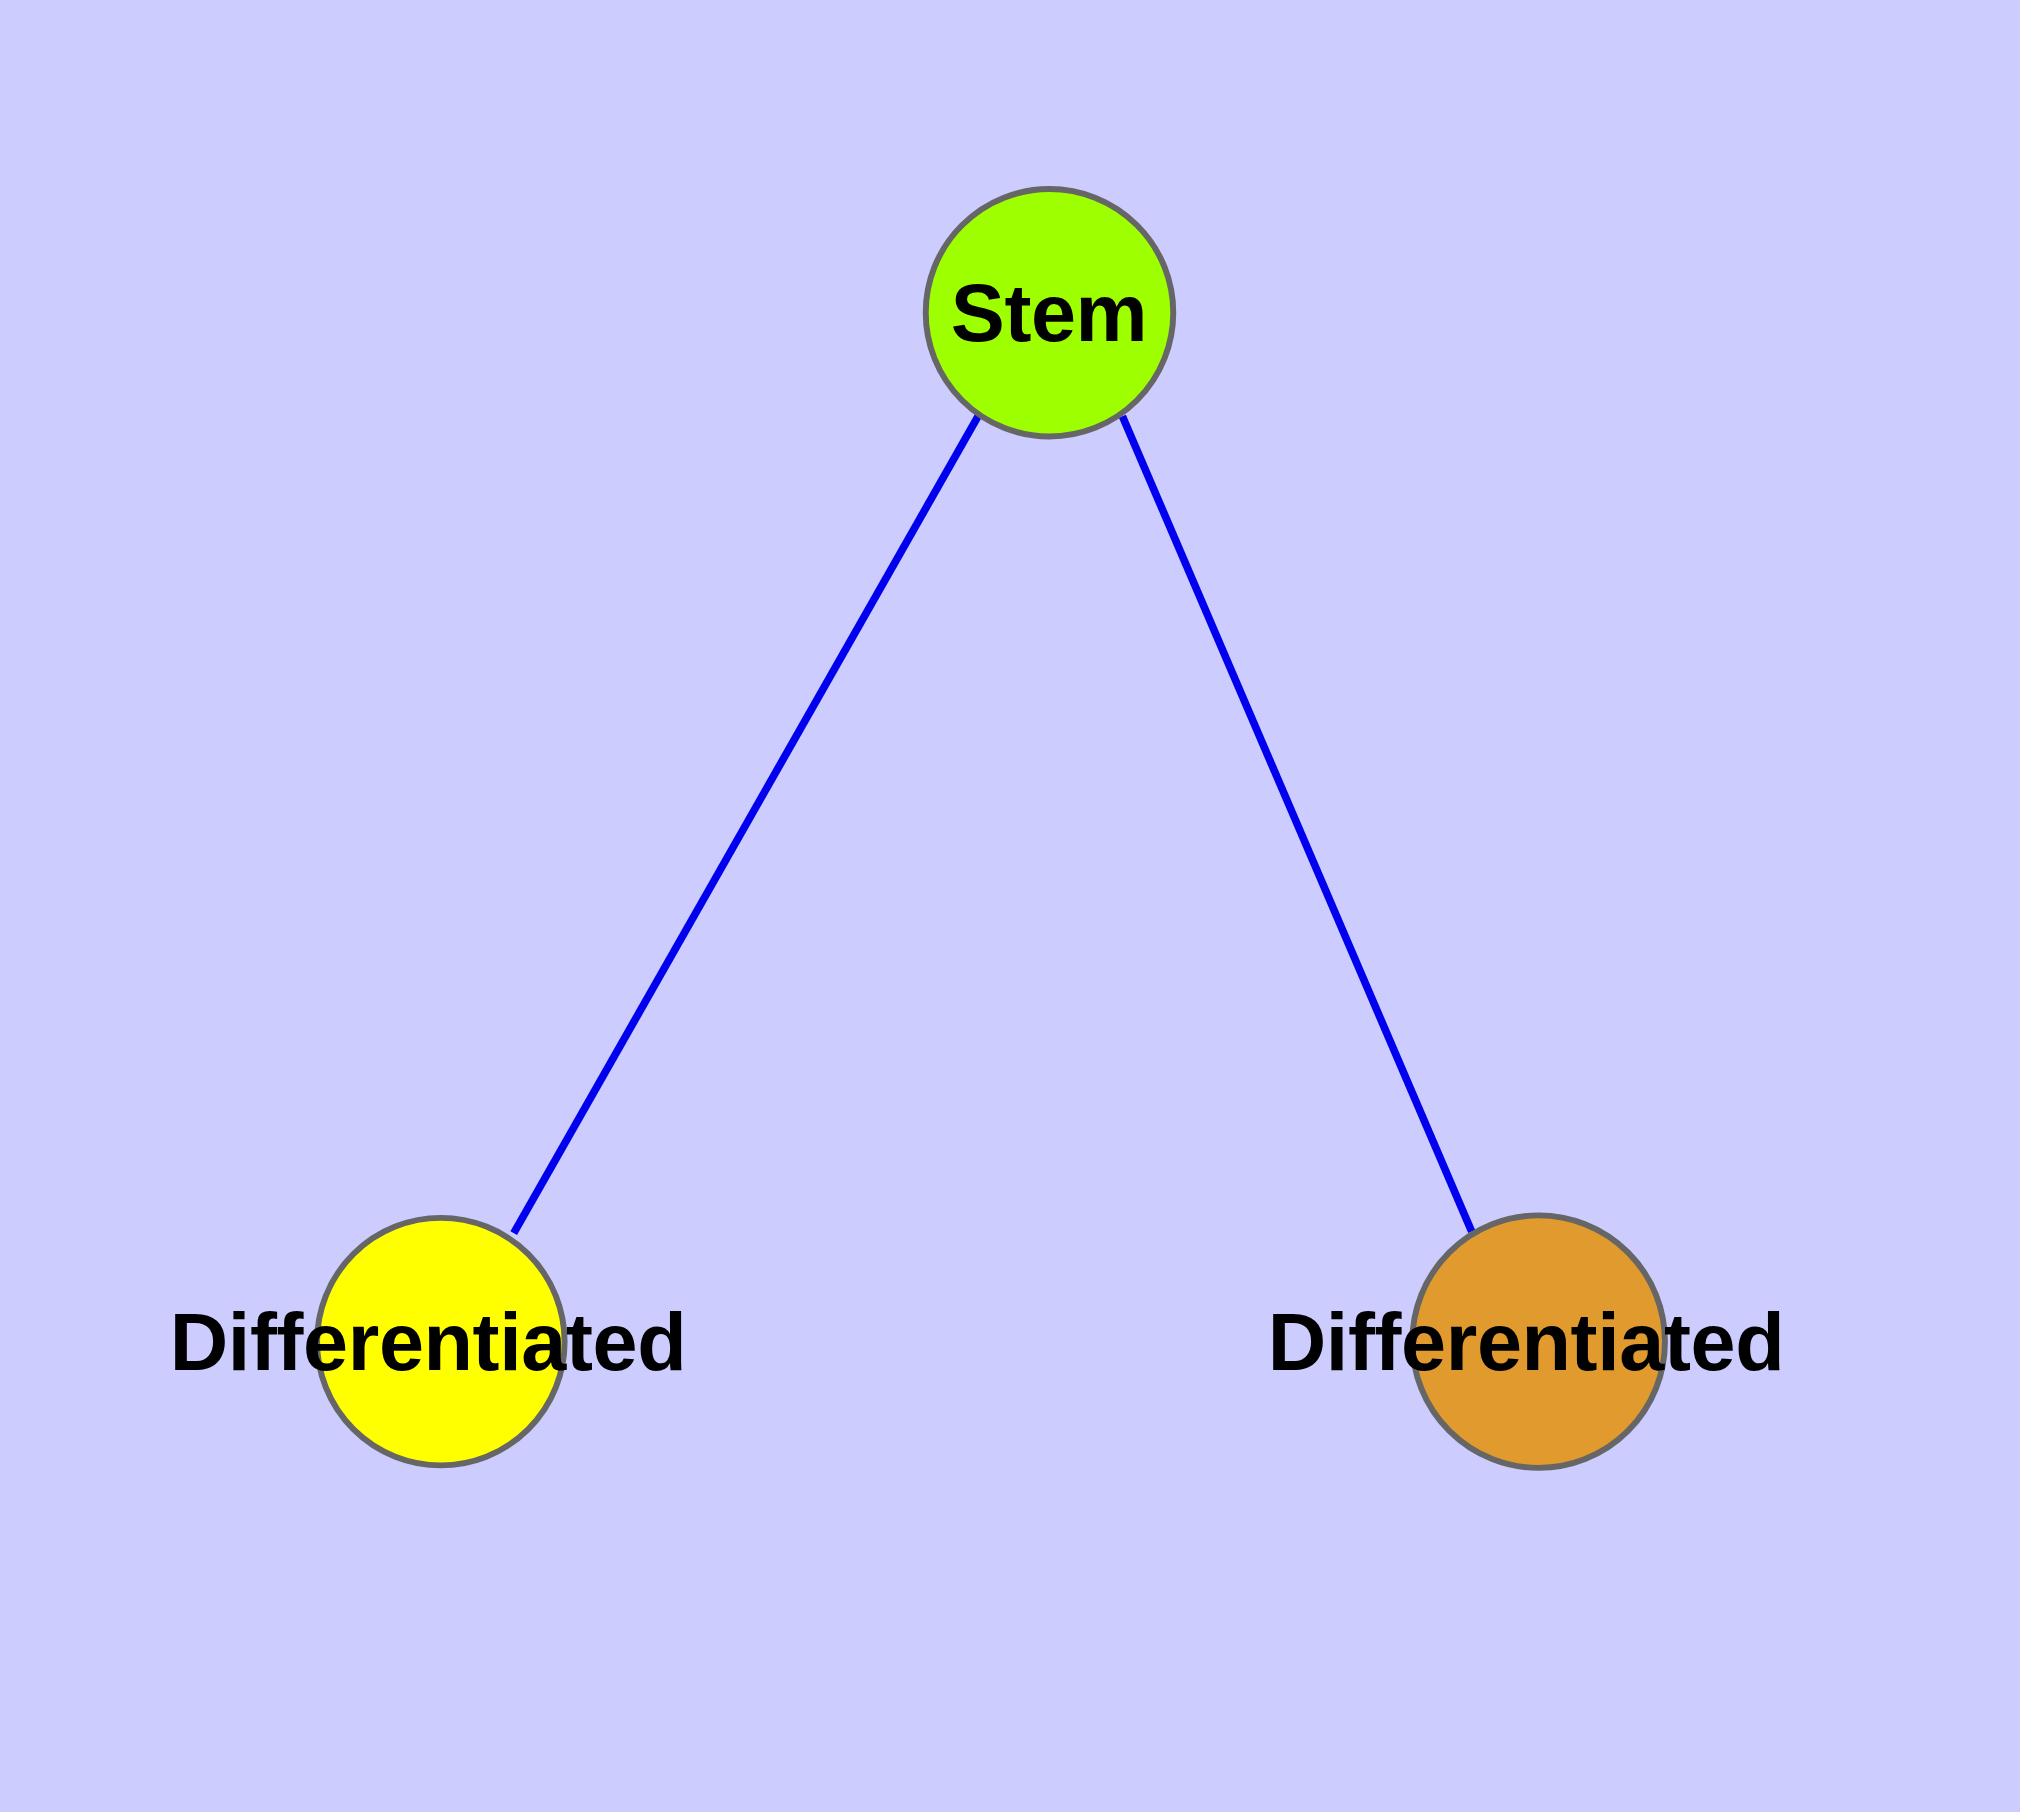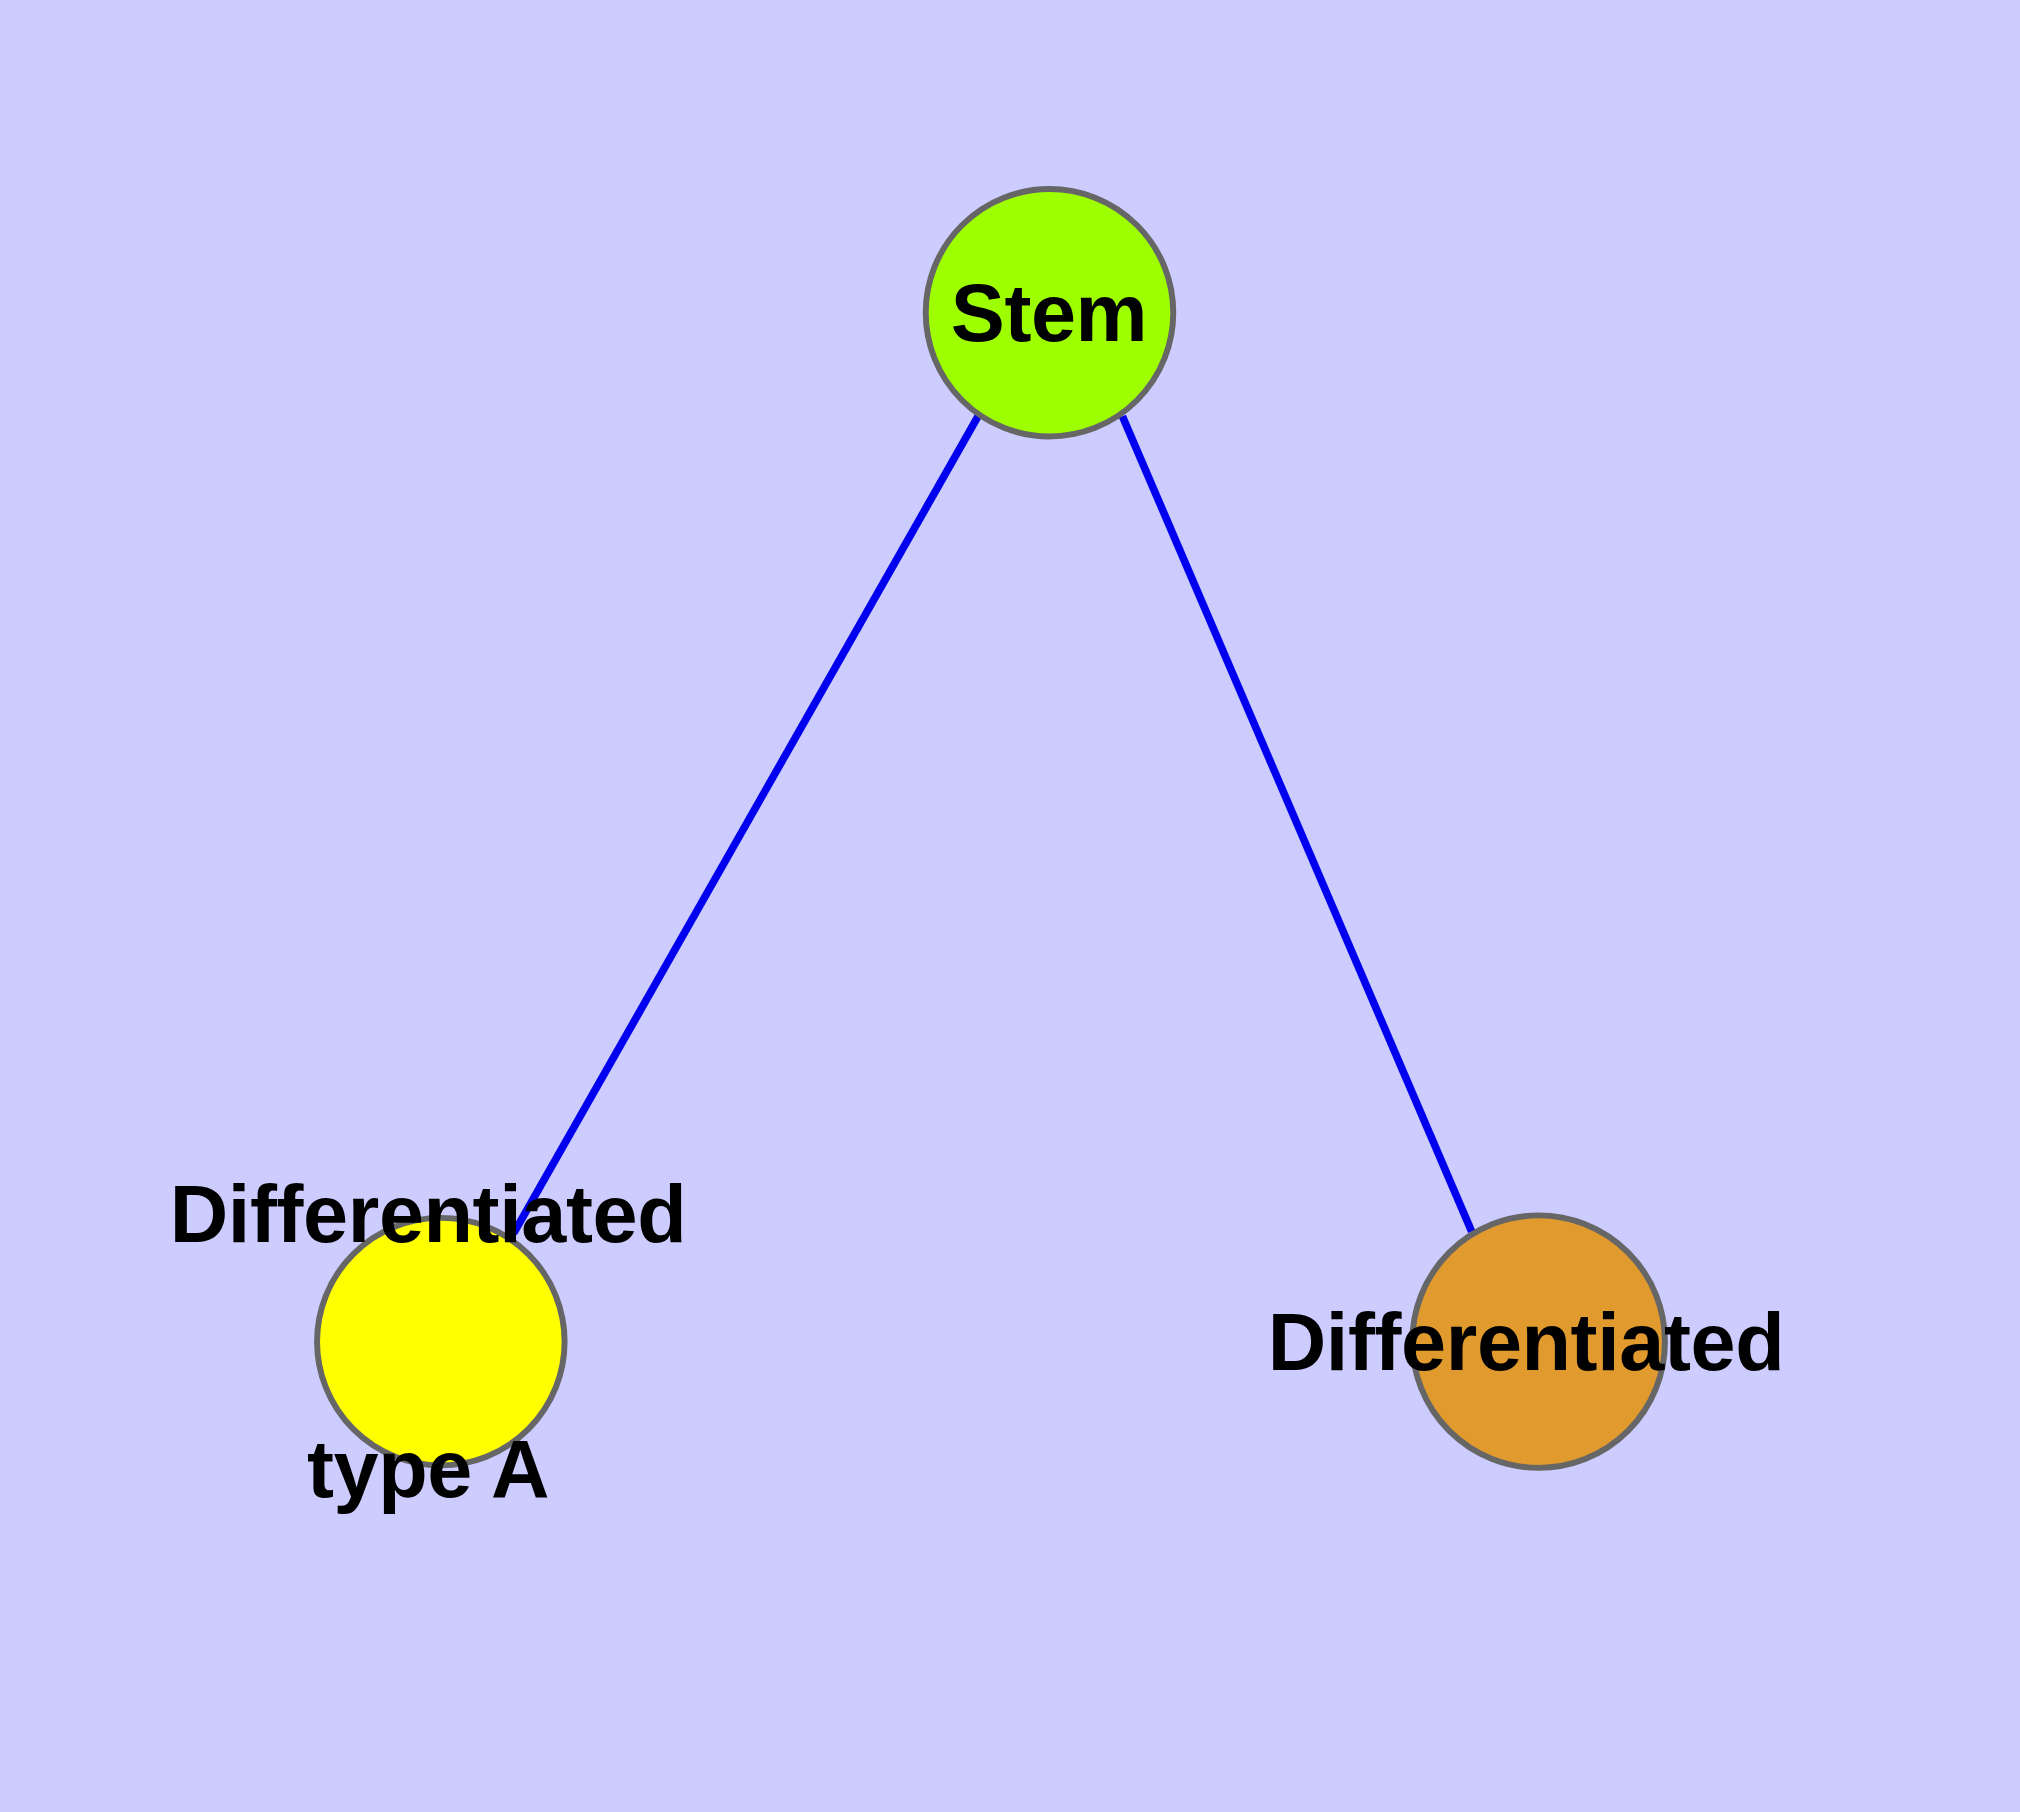--- a/index.html
+++ b/index.html
@@ -54,21 +54,20 @@
       <circle cx="1238" cy="369" r="146" fill="#9dff00" stroke="#666666" stroke-width="7"></circle>
       <circle cx="520" cy="1583" r="146" fill="#ffff00" stroke="#666666" stroke-width="7"></circle>
       <circle cx="1815" cy="1583" r="149" fill="#e09a2e" stroke="#666666" stroke-width="7"></circle>
     </g>
   </svg>
 
   <div class="node-label" style="left:1049px; top:313px;">Stem</div>
 
   <div class="node-label" style="left:428px; top:1342px;">
     <div>Differentiated</div>
-    <div>type A</div>
   </div>
 
   <div class="node-label" style="left:1526px; top:1342px;">
     <div>Differentiated</div>
   </div>
 
 </div>
 
 
 </body></html>

